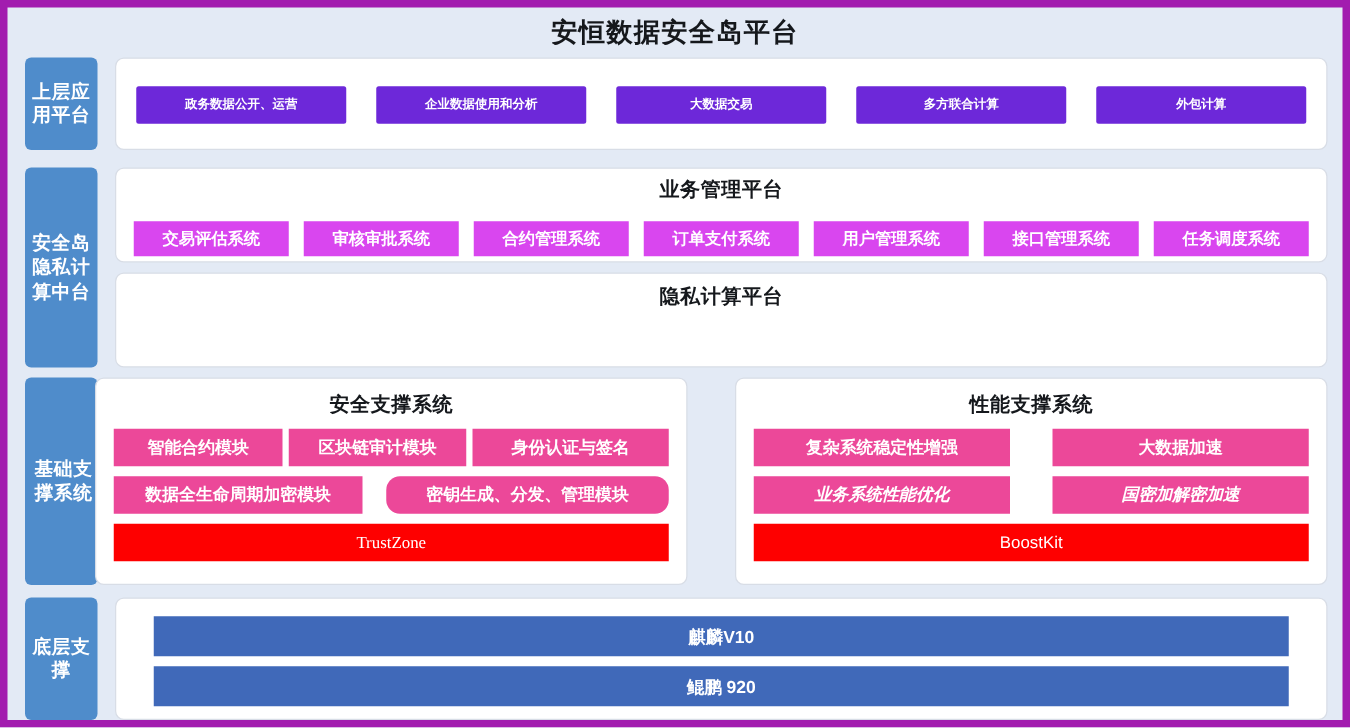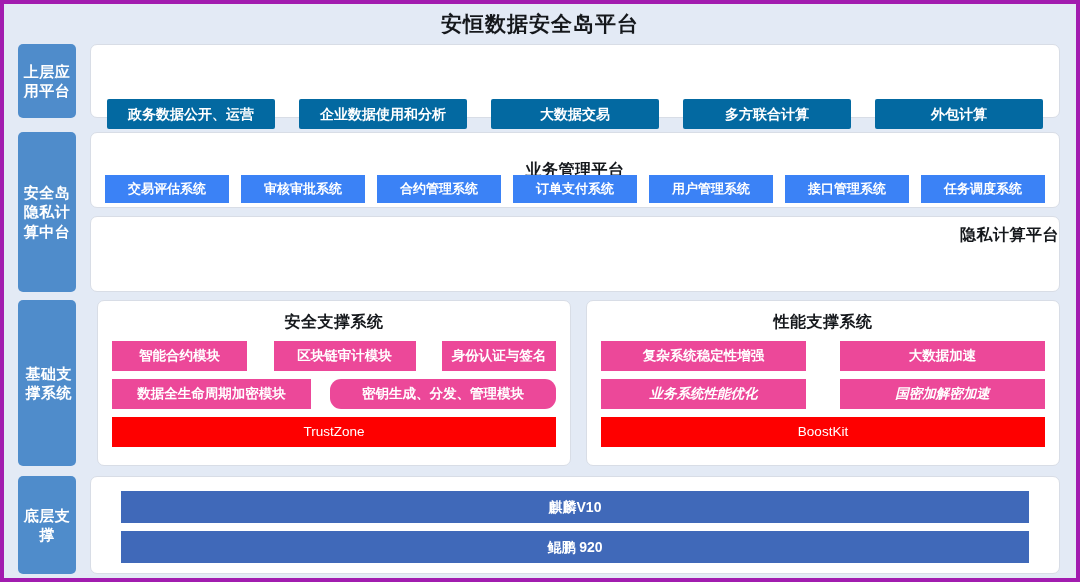--- a/index.html
+++ b/index.html
@@ -12,21 +12,21 @@
 
   body {
     font-family: "Liberation Sans", "DejaVu Sans", sans-serif;
     background: #ffffff;
   }
 
   #frame {
     position: relative;
     width: 1080px;
     height: 582px;
-    border: 4px solid #a21caf;
+    border: 6px solid #a21caf;
     background: #e3eaf5;
     overflow: hidden;
   }
 
   
   #title {
     position: absolute;
     left: 0; top: 6px;
     width: 100%;
     text-align: center;
@@ -78,28 +78,27 @@
     display: flex;
     align-items: center;
     justify-content: center;
     text-align: center;
     color: #ffffff;
     font-weight: bold;
     line-height: 1.15;
     white-space: nowrap;
   }
   .pill-app {
-    background: #0369a1;
+    background: #6d28d9;
     border-radius: 2px;
-    font-size: 14px;
+    font-size: 10px;
     height: 30px;
-    margin-top: 32px;
   }
   .pill-cyan {
-    background: #3b82f6;
+    background: #d946ef;
     font-size: 13px;
     height: 28px;
   }
   .pill-navy {
     background: #ec4899;
     font-size: 13.5px;
     height: 30px;
   }
   .pill-red {
     background: #fe0000;
@@ -120,57 +119,57 @@
   
   #card-app { top: 40px; height: 74px; }
   #row-app {
     left: 16px; top: 22px; right: 16px;
     justify-content: space-between;
   }
   #row-app .pill { width: 168px; }
 
   
   #card-biz { top: 128px; height: 76px; }
-  #card-biz .card-title { margin-top: 27px; text-align: center; }
+  #card-biz .card-title { margin-top: 7px; text-align: center; }
   #row-biz {
     left: 14px; top: 42px; right: 14px;
     justify-content: space-between;
   }
   #row-biz .pill { width: 124px; }
 
   
   #card-priv { top: 212px; height: 76px; }
-  #card-priv .card-title { margin-top: 8px; text-align: right; }
+  #card-priv .card-title { margin-top: 8px; }
   #row-priv {
     left: 22px; top: 40px; right: 22px;
     justify-content: space-between;
   }
   #row-priv .pill { width: 170px; height: 30px; }
 
   
   #card-sec {
     top: 296px; height: 166px;
-    left: 93px; width: 474px;
+    left: 70px; width: 474px; font-family: Liberation Serif, serif;
   }
   #card-perf {
     top: 296px; height: 166px;
     left: 582px; width: 474px;
   }
   .support .card-title { margin-top: 11px; }
 
   .sup-row {
     position: absolute;
     left: 14px; right: 14px;
     display: flex;
     justify-content: space-between;
   }
   #sec-r1 { top: 40px; }
   #sec-r1 .pill:nth-child(1) { width: 135px; }
   #sec-r1 .pill:nth-child(2) { width: 142px; }
-  #sec-r1 .pill:nth-child(3) { width: 114px; }
+  #sec-r1 .pill:nth-child(3) { width: 157px; }
   #sec-r2 { top: 78px; }
   #sec-r2 .pill:nth-child(1) { width: 199px; }
   #sec-r2 .pill:nth-child(2) { width: 226px; border-radius: 11px; }
   #sec-r3 { top: 116px; }
   #sec-r3 .pill { width: 100%; }
 
   #perf-r1 { top: 40px; }
   #perf-r1 .pill { width: 205px; }
   #perf-r2 { top: 78px; font-style: italic; }
   #perf-r2 .pill { width: 205px; }

